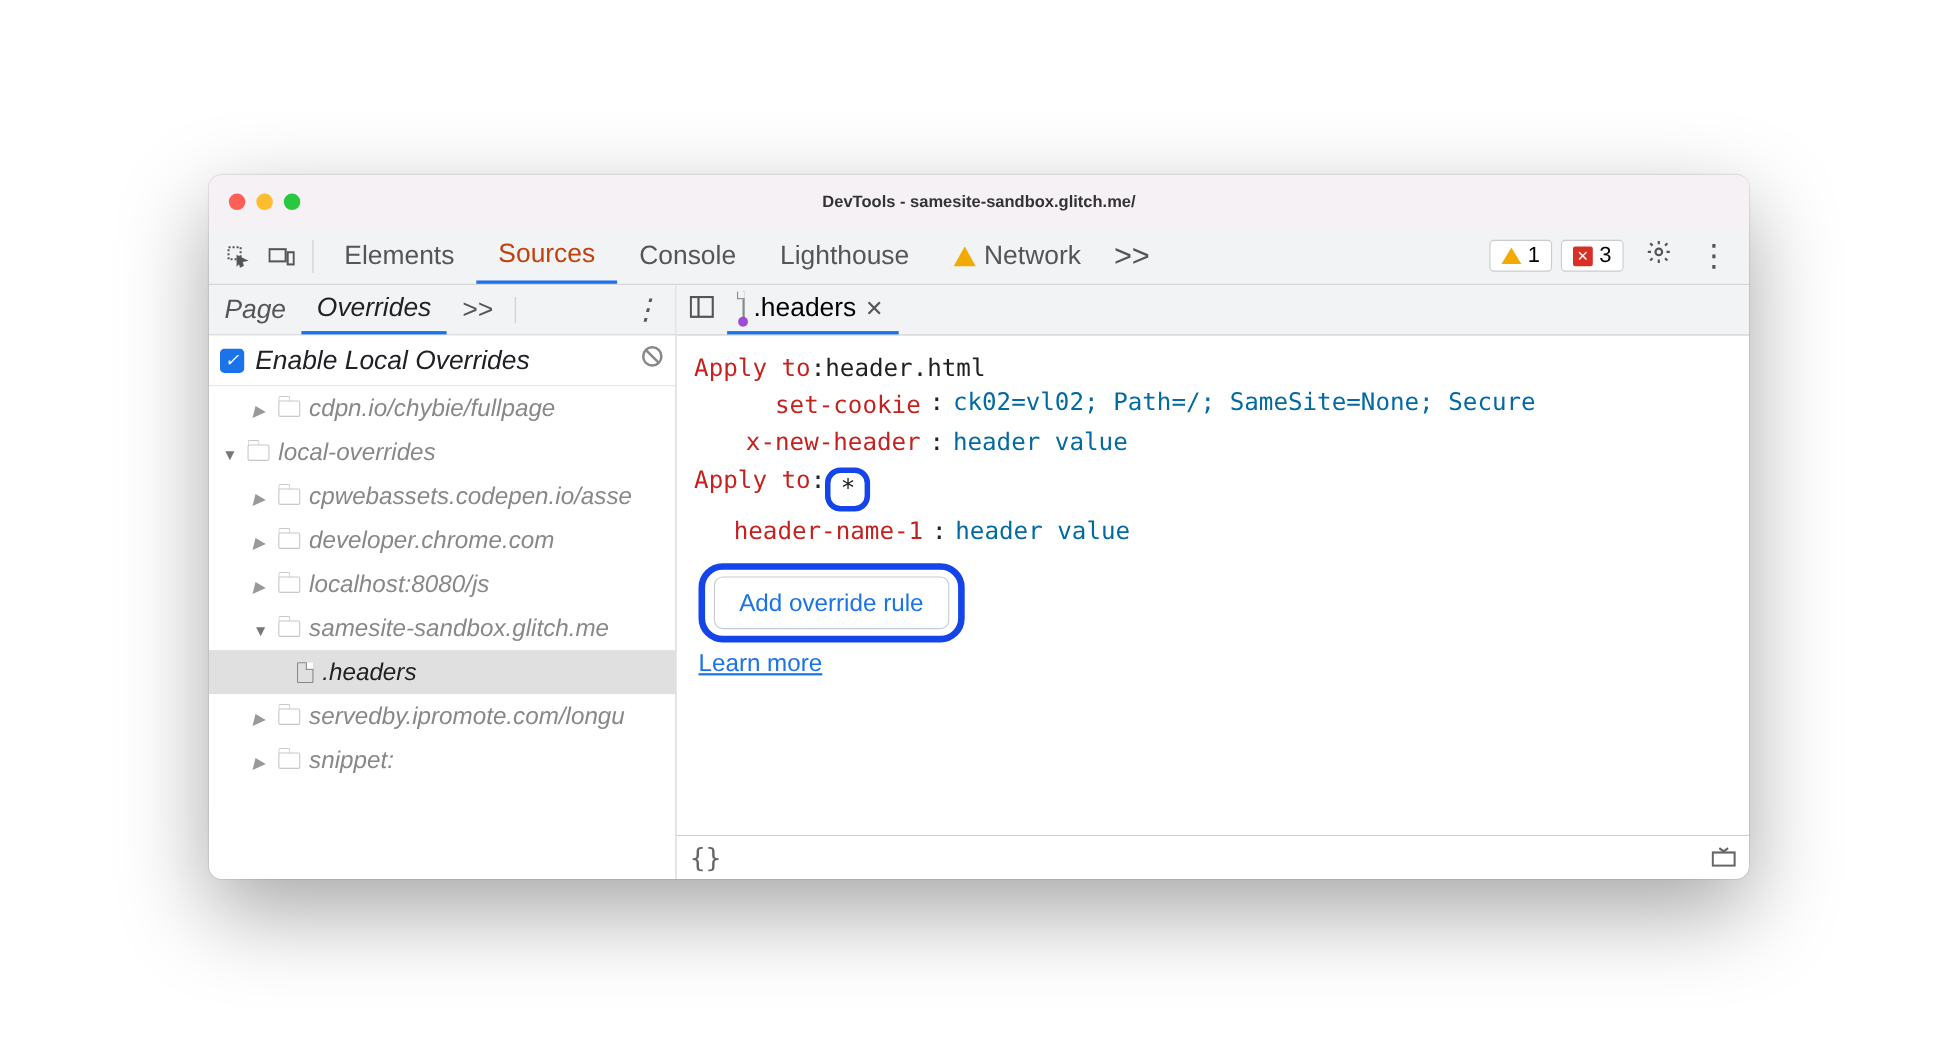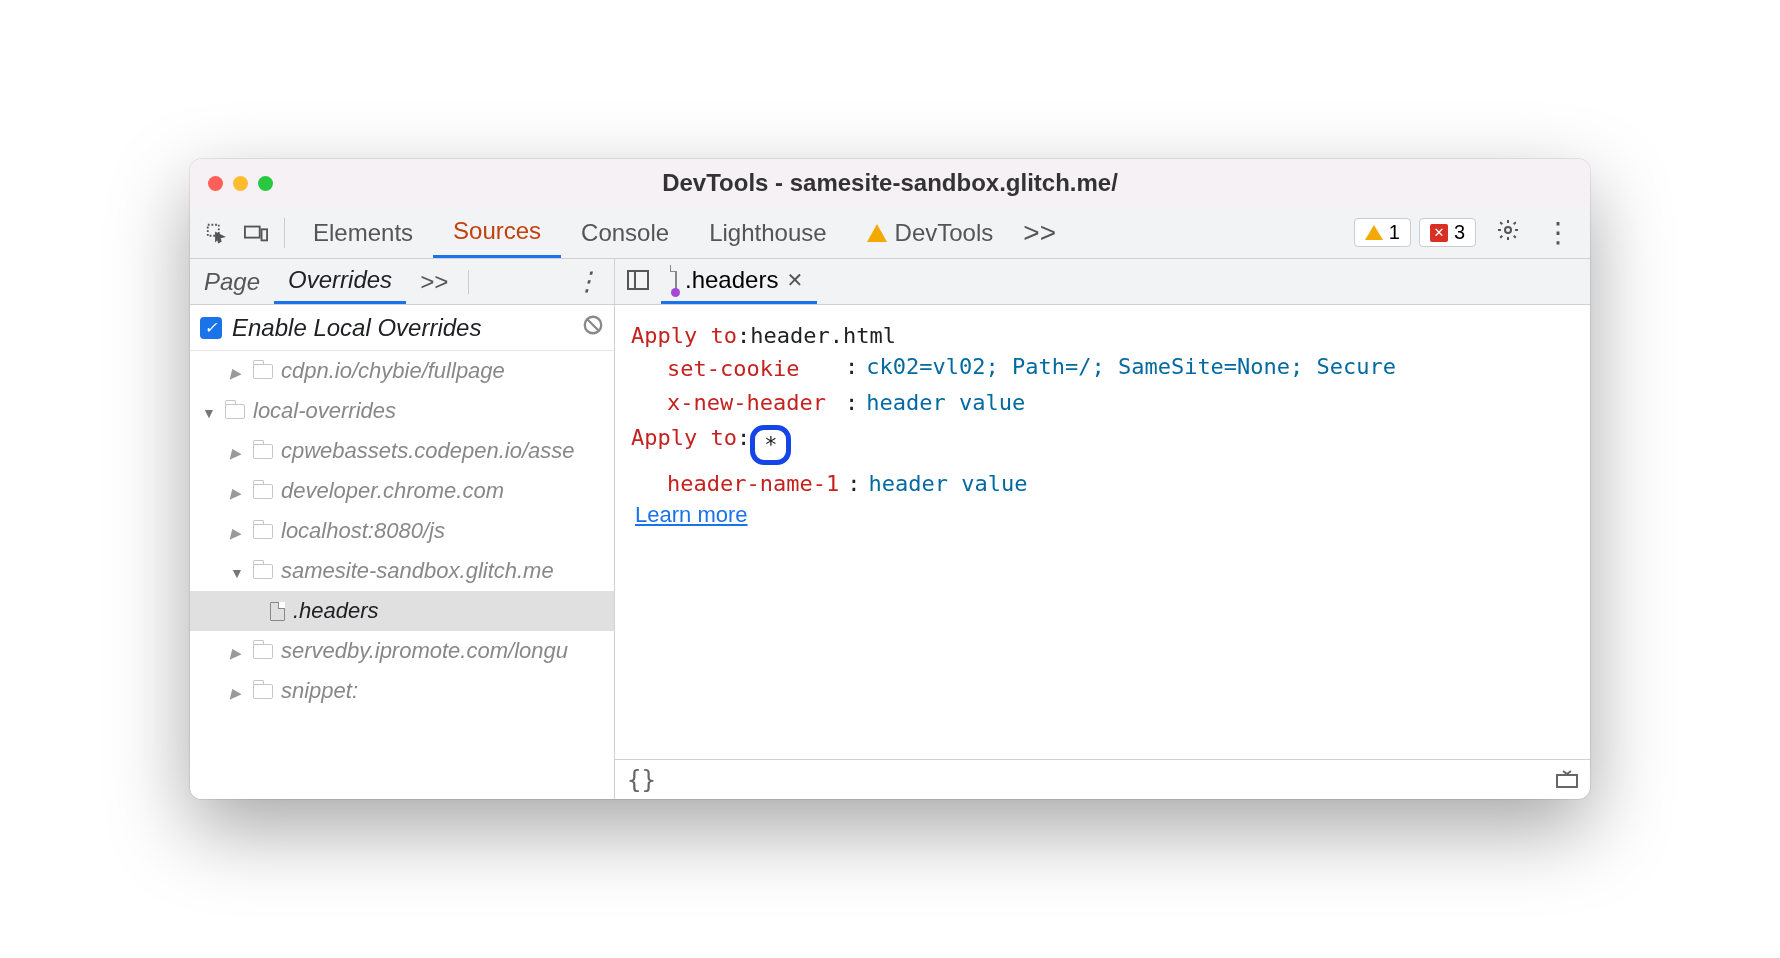--- a/index.html
+++ b/index.html
@@ -28,21 +28,21 @@
   border-top-left-radius: 12px;
   border-top-right-radius: 12px;
 }
 .traffic { display: flex; gap: 10px; margin-left: 18px; }
 .dot { width: 15px; height: 15px; border-radius: 50%; }
 .dot.red { background: #ff5f57; }
 .dot.yellow { background: #febc2e; }
 .dot.green { background: #28c840; }
 .titlebar-title {
   position: absolute; left: 0; right: 0; text-align: center;
-  font-size: 24px; font-weight: 600; color: #333;
+  font-size: 15px; font-weight: 600; color: #333;
 }
 .toolbar {
   height: 52px;
   display: flex;
   align-items: center;
   border-bottom: 1px solid #d0d0d0;
   background: #f1f3f4;
   padding: 0 6px;
 }
 .tb-icon { width: 40px; display:flex; align-items:center; justify-content:center; color:#555; }
@@ -90,21 +90,21 @@
 .filetab { display:flex; align-items:center; gap:8px; padding:0 14px; height:100%; border-bottom:3px solid #1a73e8; }
 .filetab .fi { width:16px; height:20px; border:1.5px solid #888; position:relative; }
 .filetab .fi::after { content:""; position:absolute; right:-1px; top:-1px; width:6px; height:6px; background:#f1f3f4; border-left:1.5px solid #888; border-bottom:1.5px solid #888; }
 .filetab .pd { width:9px; height:9px; border-radius:50%; background:#a349d8; position:absolute; bottom:-3px; right:-3px; }
 .filetab .x { color:#555; font-size:20px; }
 
 .editor { flex:1; padding:14px 16px; font-family: Menlo, Consolas, monospace; font-size:22px; color:#202124; }
 .kw { color:#c5221f; }
 .row { display:flex; margin:4px 0; }
 .head-kv { display:flex; margin:6px 0 6px 36px; }
-.hk { color:#c5221f; width:170px; text-align:left; }
+.hk { color:#c5221f; width:170px; text-align:right; }
 .hcolon { margin:0 8px; }
 .hv { color:#0369a1; }
 .hl-ring { display:inline-block; border:5px solid #1545e8; border-radius:14px; padding:0 9px; line-height:1.4; }
 .add-wrap { display:inline-block; border:6px solid #1545e8; border-radius:22px; padding:6px 8px; margin:10px 0 6px 4px; }
 .add-btn { border:1px solid #c7cbd1; background:#fff; border-radius:8px; padding:10px 22px; color:#1a73e8; font-size:22px; font-family:-apple-system,sans-serif; }
 .learn { color:#1a73e8; text-decoration:underline; font-family:-apple-system,sans-serif; font-size:22px; margin-left:4px; }
 
 .footer { height:40px; border-top:1px solid #d0d0d0; display:flex; align-items:center; padding:0 12px; color:#666; font-family:Menlo,monospace; }
 .footer .r { margin-left:auto; }
 </style>
@@ -134,21 +134,21 @@
           <rect x="1" y="3" width="16" height="12"></rect>
           <rect x="19" y="6" width="6" height="12"></rect>
         </svg>
     </div>
     <div class="tb-sep"></div>
     <div class="tabs">
       <div class="tab">Elements</div>
       <div class="tab active">Sources</div>
       <div class="tab">Console</div>
       <div class="tab">Lighthouse</div>
-      <div class="tab warn-before">DevTools</div>
+      <div class="tab warn-before">Network</div>
       <div class="more">&gt;&gt;</div>
     </div>
     <div class="spacer"></div>
     <div class="badge">
       <span class="tri"></span>
       <span>1</span>
     </div>
     <div class="badge">
       <span class="sq">✕</span>
       <span>3</span>
@@ -272,20 +272,23 @@
           <span class="hl-ring">
             <span>*</span>
           </span>
         </div>
         <div class="head-kv">
           <span class="hk" style="width:auto">header-name-1</span>
           <span class="hcolon">:</span>
           <span class="hv">header value</span>
         </div>
 
+        <div class="add-wrap">
+          <button class="add-btn">Add override rule</button>
+        </div>
         <div>
           <a class="learn">Learn more</a>
         </div>
       </div>
 
       <div class="footer">
         <span>{}</span>
         <span class="r">
           <svg width="22" height="18" viewBox="0 0 22 18" fill="none" stroke="#666" stroke-width="2">
               <rect x="1" y="5" width="20" height="12"></rect>

